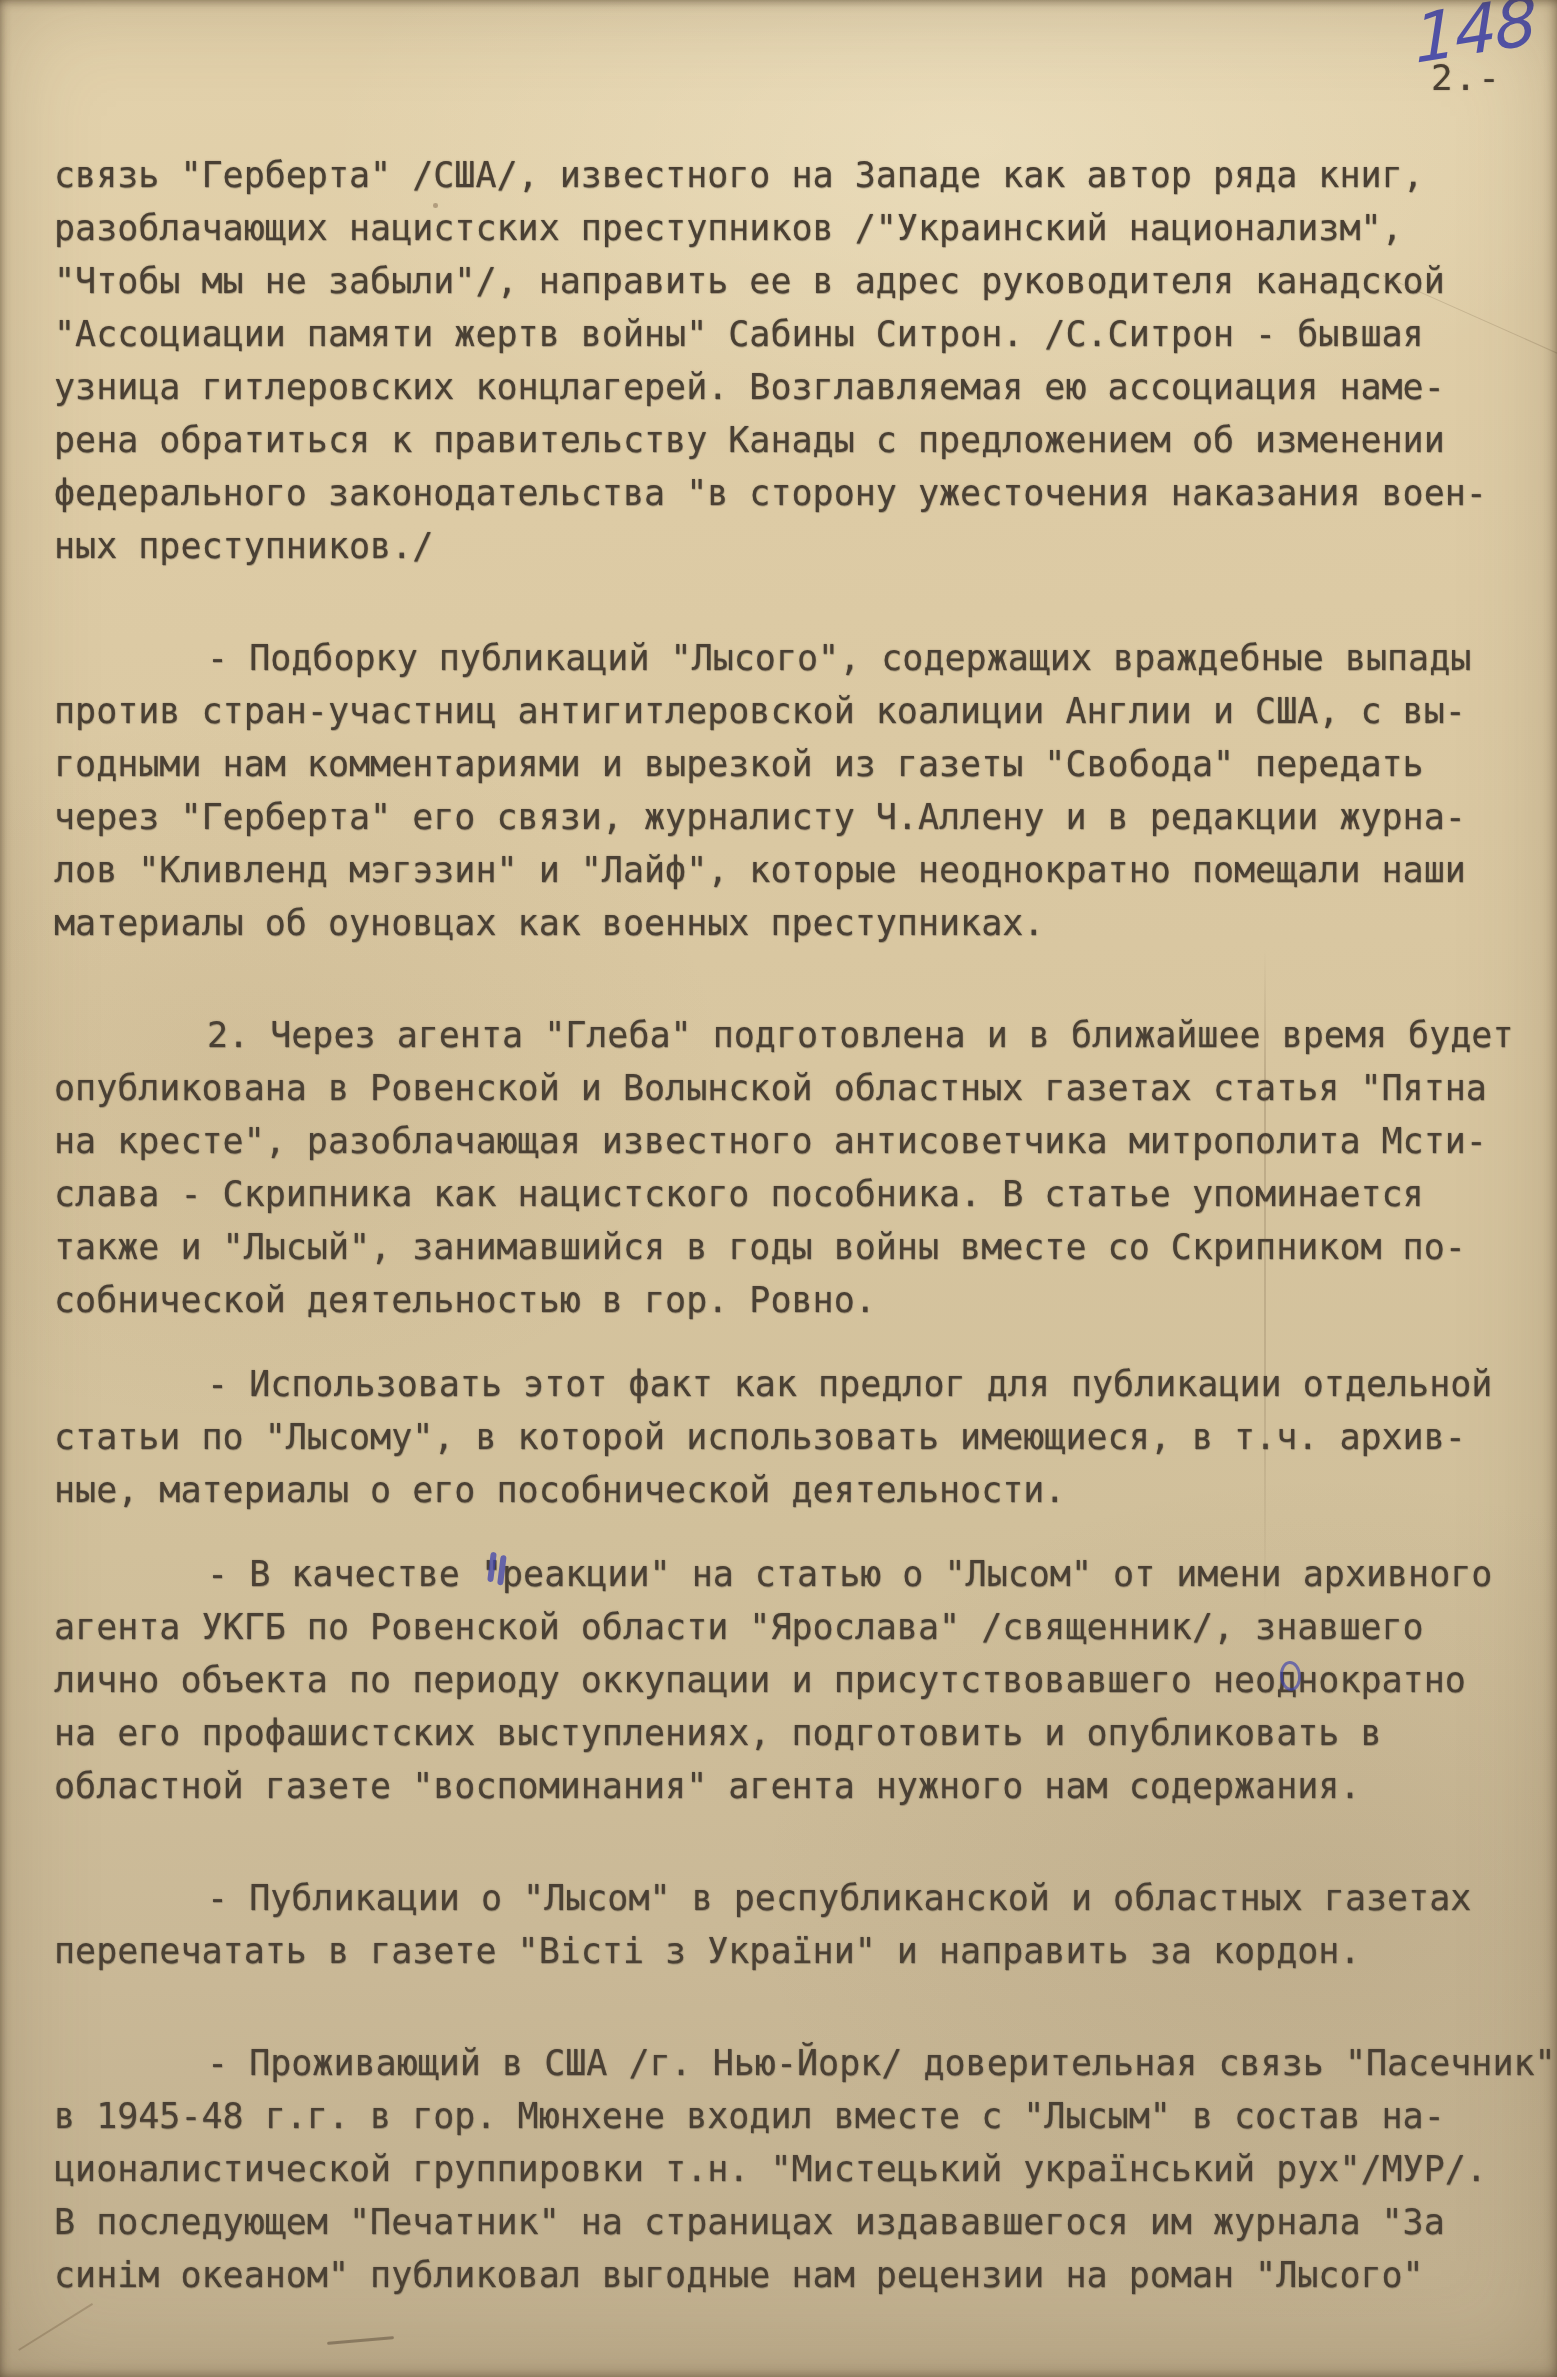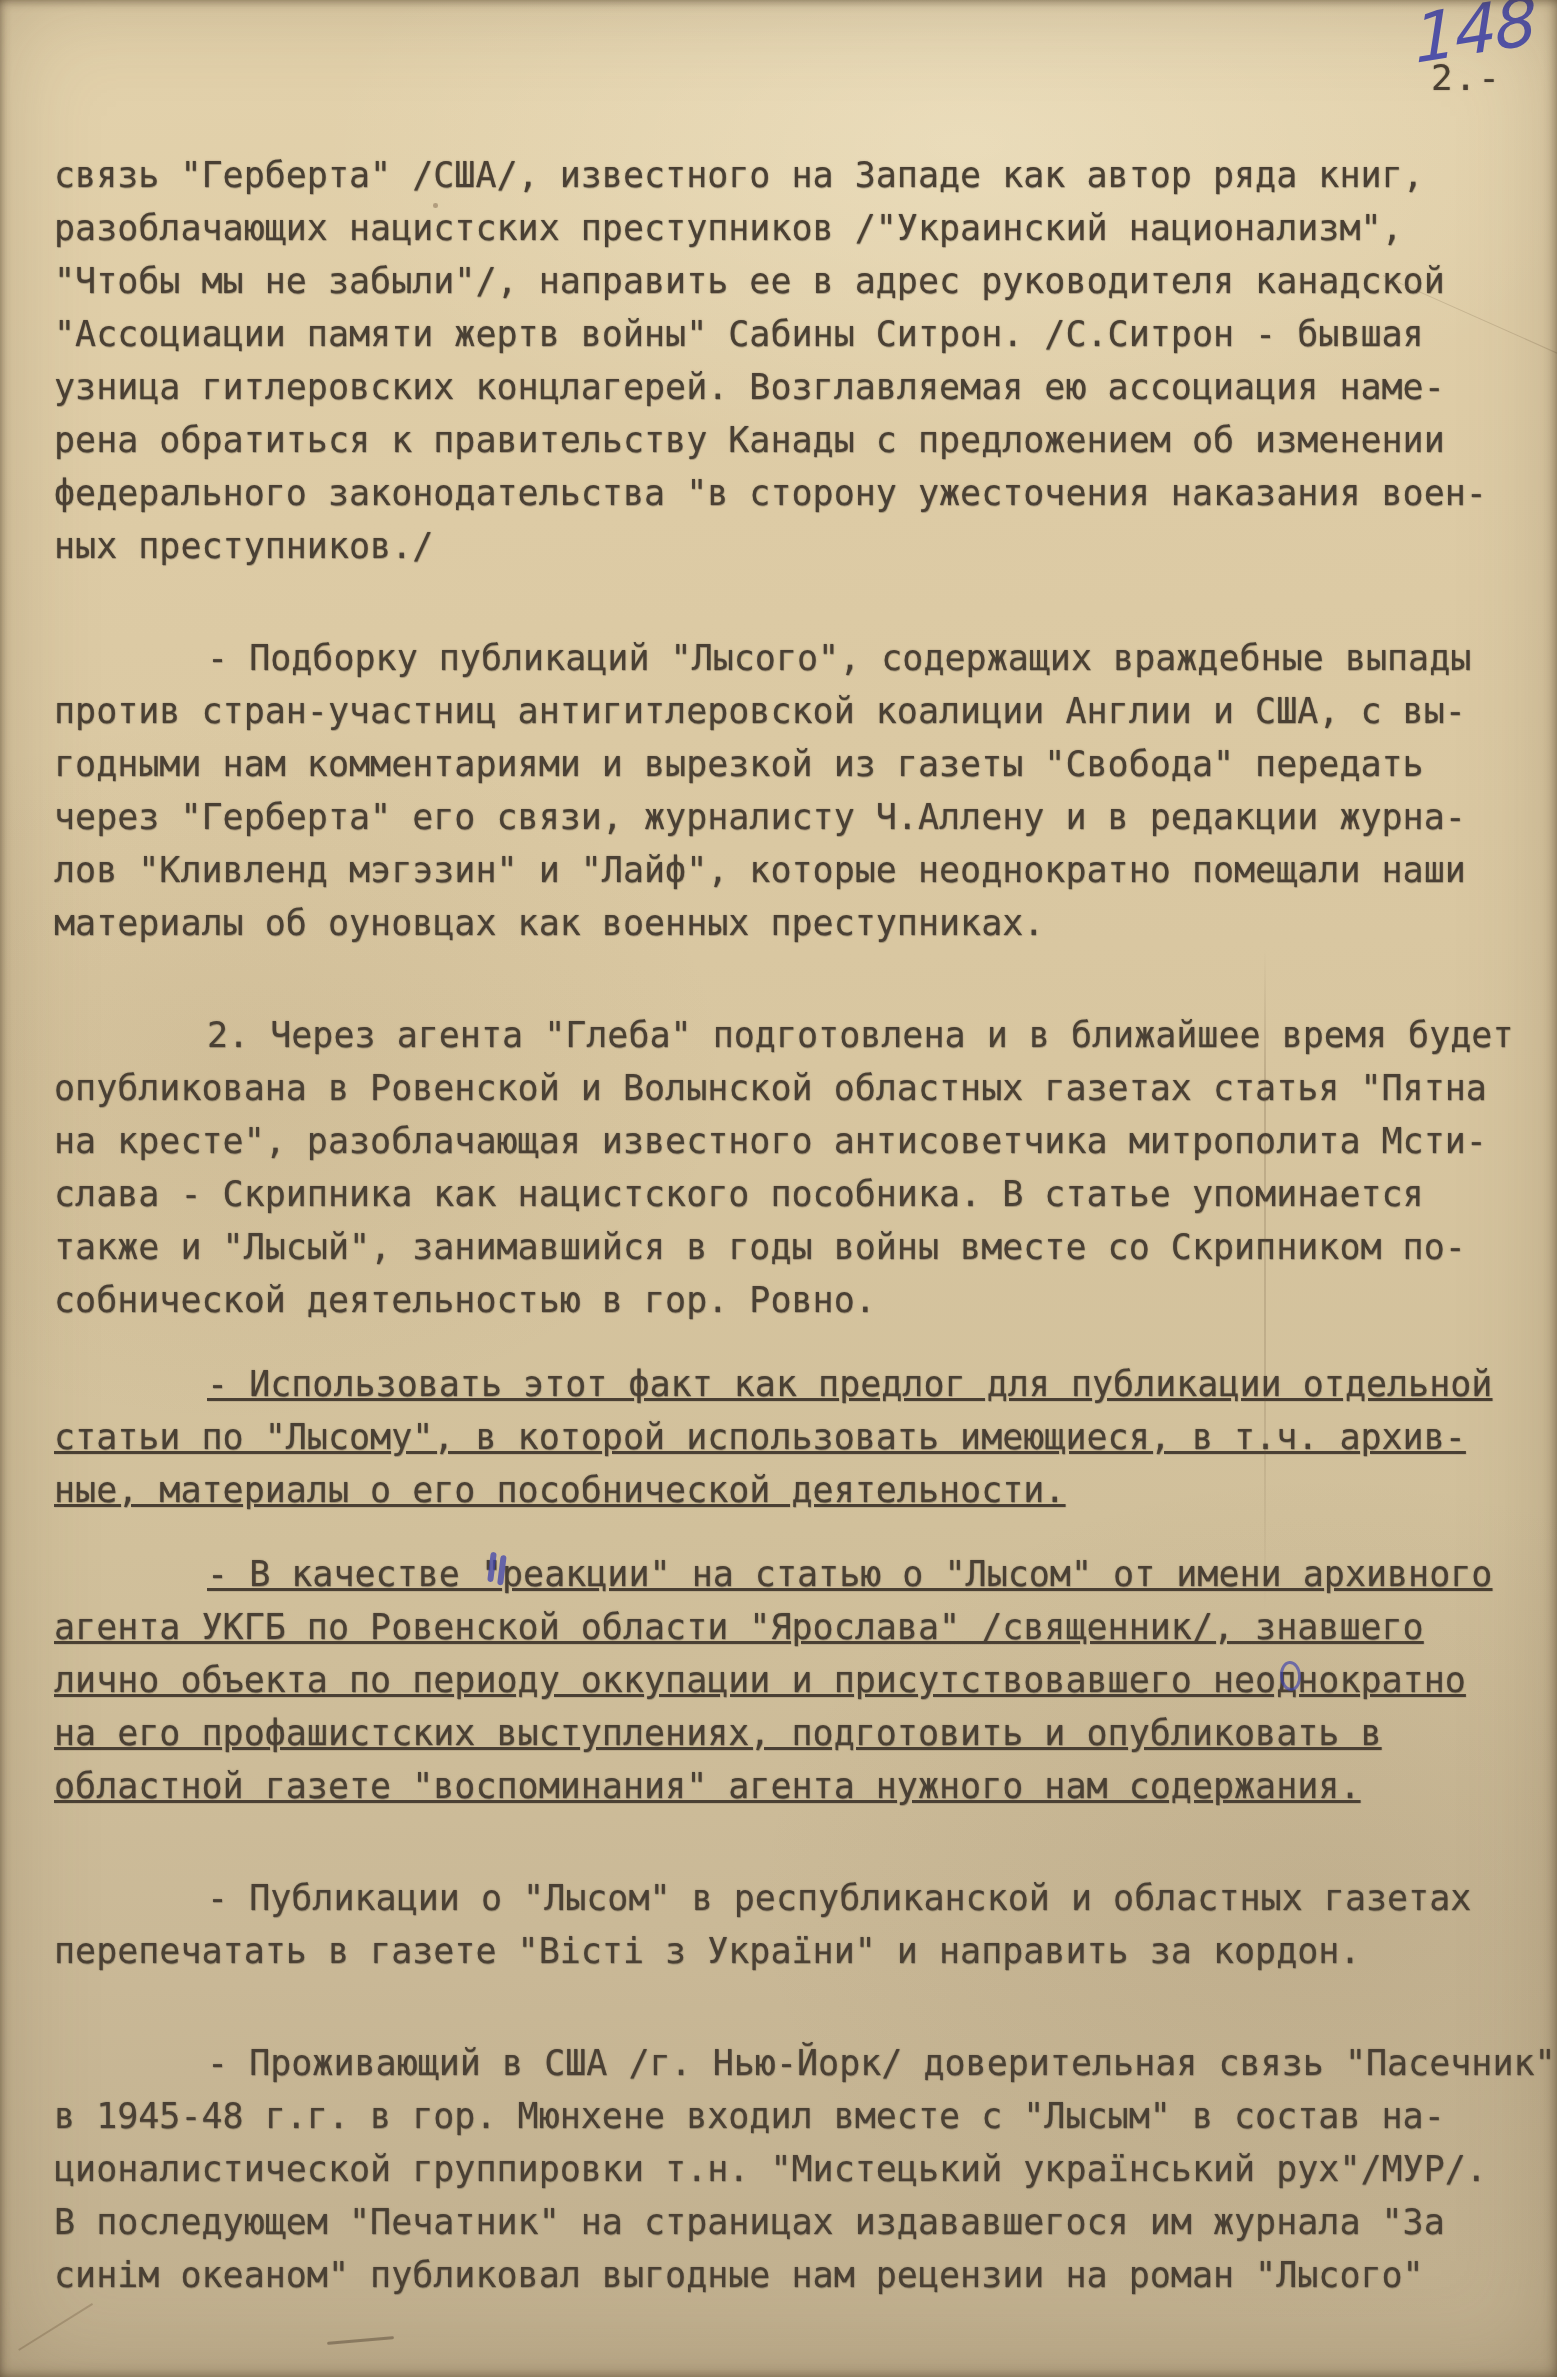--- a/index.html
+++ b/index.html
@@ -59,21 +59,21 @@
     line-height:53px;
     letter-spacing:0;
     text-shadow:0 0 1.5px rgba(74,64,52,.50), 0.5px 0.5px 0.5px rgba(74,64,52,.28);
   }
   .para{
     margin:59px 0 0 0;
     white-space:pre;
     text-indent:153px;
   }
   .para.noindent{margin-top:0;text-indent:0;}
-  .para.tight{margin-top:31px;text-decoration:underline;}
+  .para.tight{margin-top:31px;}
   
   .crease{position:absolute;pointer-events:none;}
   .crease.v{
     left:1264px; top:949px; width:1.5px; height:663px;
     background:linear-gradient(to bottom, rgba(96,76,52,0), rgba(96,76,52,.22) 20%, rgba(96,76,52,.16) 70%, rgba(96,76,52,0));
   }
   .crease.d1{
     left:1372px; top:327px; width:255px; height:1px;
     background:rgba(96,76,52,.20);
     transform:rotate(24deg);

